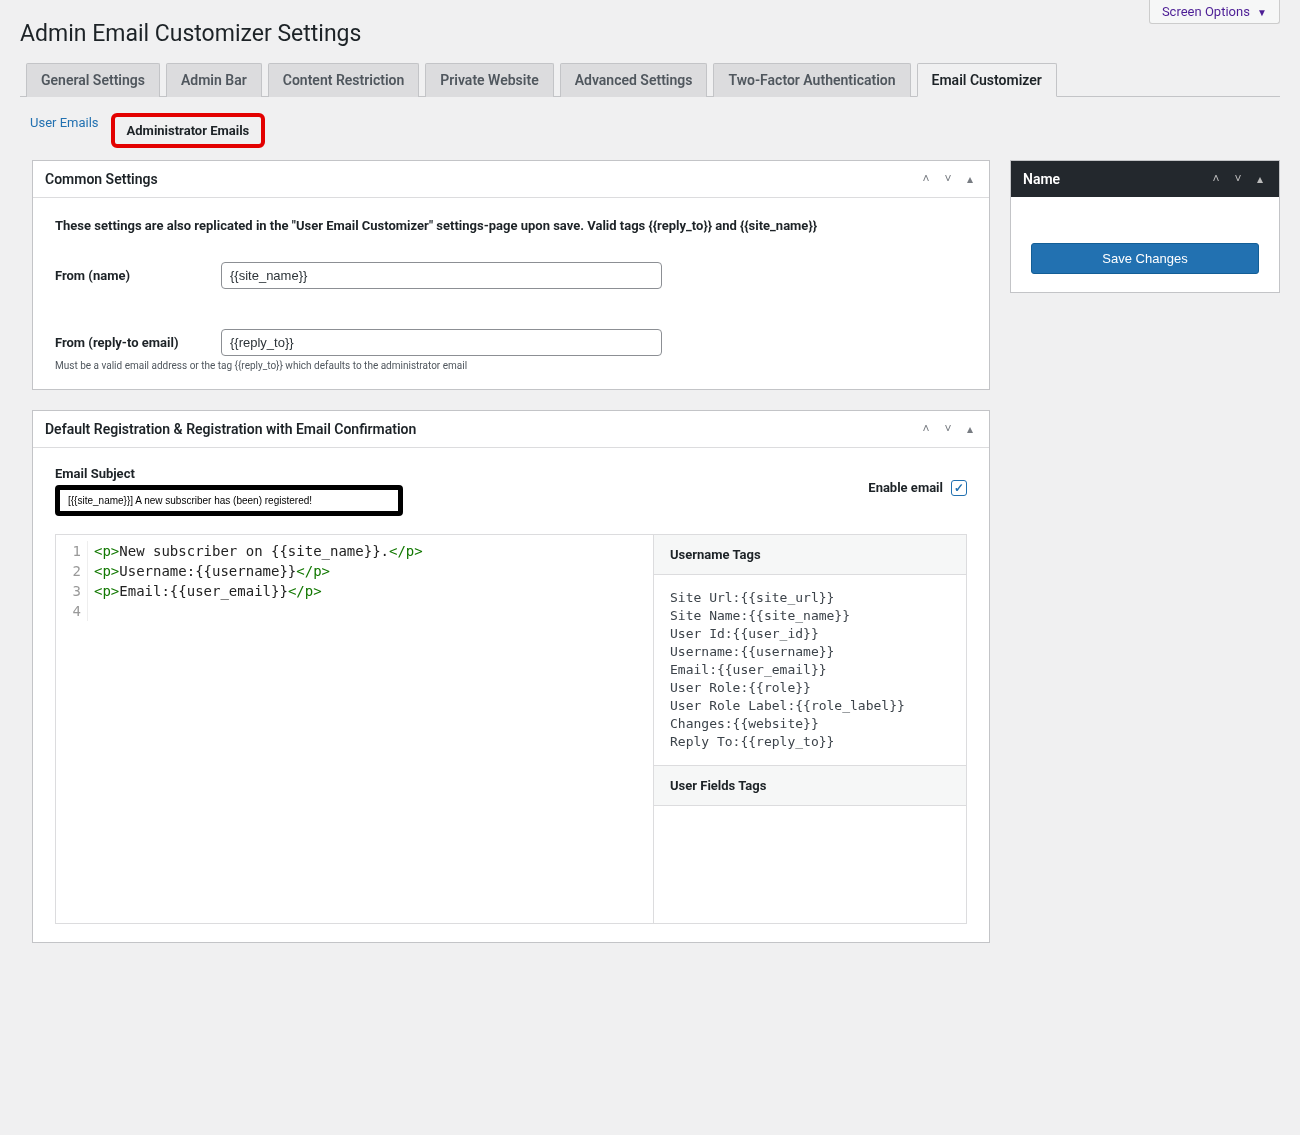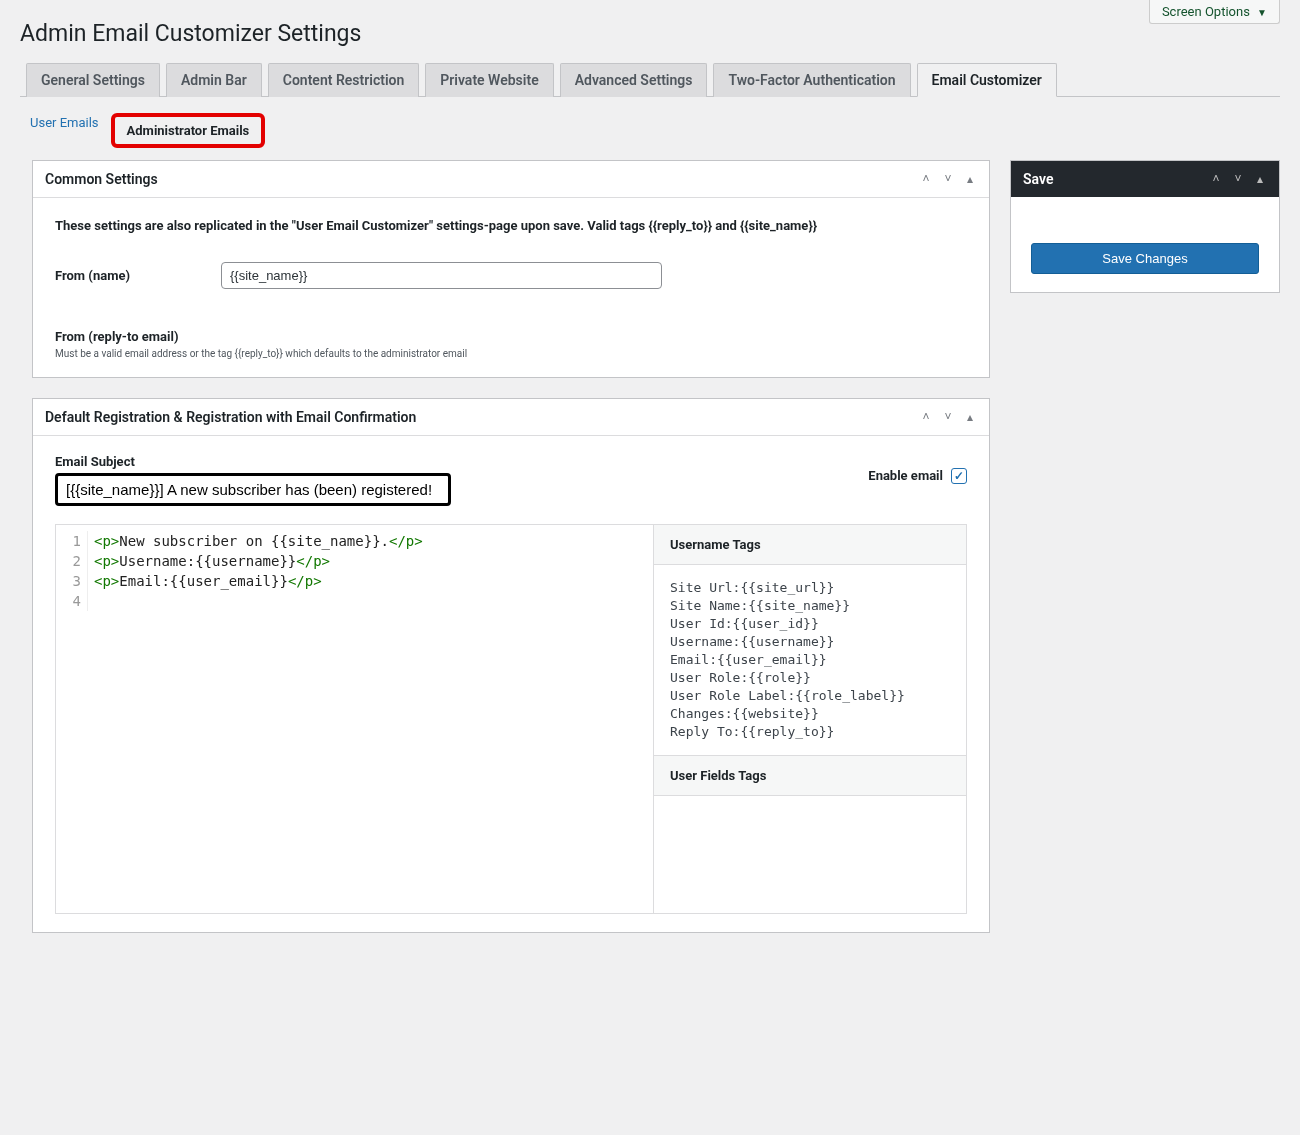--- a/index.html
+++ b/index.html
@@ -18,21 +18,21 @@
   }
   .screen-options {
     position: absolute;
     top: 0;
     right: 20px;
     background: #f6f7f7;
     border: 1px solid #ccc;
     border-top: none;
     padding: 4px 12px;
     font-size: 13px;
-    color: #14532d;
+    color: #4c1d95;
     cursor: pointer;
     border-radius: 0 0 3px 3px;
   }
   .screen-options .tri { font-size: 10px; margin-left: 4px; }
   h1.page-title {
     font-size: 23px;
     font-weight: 400;
     margin: 0;
     padding: 20px 0 16px 0;
     color: #1d2327;
@@ -163,24 +163,24 @@
     margin-bottom: 18px;
   }
   .subject-col {}
   .subject-label {
     font-weight: 700;
     font-size: 13px;
     display: block;
     margin-bottom: 4px;
   }
   input.subject-input {
-    width: 396px;
+    width: 348px;
     padding: 5px 8px;
-    font-size: 15px;
-    border: 3px solid #000000;
+    font-size: 10px;
+    border: 5px solid #000000;
     border-radius: 4px;
   }
   .enable-row {
     display: flex;
     align-items: center;
     gap: 8px;
     margin-top: 14px;
   }
   .enable-label { font-weight: 700; font-size: 13px; }
   .chk {
@@ -309,20 +309,21 @@
         <div class="inside">
           <div class="help-text">These settings are also replicated in the "User Email Customizer" settings-page upon save. Valid tags {{reply_to}} and {{site_name}}</div>
 
           <div class="field-row">
             <div class="field-label">From (name)</div>
             <input class="txt" type="text" value="{{site_name}}" style="">
           </div>
           <div style="height:30px;"></div>
           <div class="field-row" style="margin-bottom:2px;">
             <div class="field-label">From (reply-to email)</div>
+            <input class="txt" type="text" value="{{reply_to}}" style="">
           </div>
           <div class="field-desc">Must be a valid email address or the tag {{reply_to}} which defaults to the administrator email</div>
         </div>
       </div>
 
       <div class="postbox">
         <div class="postbox-header">
           <h2>Default Registration &amp; Registration with Email Confirmation</h2>
           <div class="header-icons">
             <span>˄</span>
@@ -372,21 +373,21 @@
           </div>
 
         </div>
       </div>
 
     </div>
 
     <div class="col-side">
       <div class="postbox">
         <div class="postbox-header dark">
-          <h2>Save</h2>
+          <h2>Name</h2>
           <div class="header-icons">
             <span>˄</span>
             <span>˅</span>
             <span>▴</span>
           </div>
         </div>
         <div class="side-inside">
           <button class="save">Save Changes</button>
         </div>
       </div>

